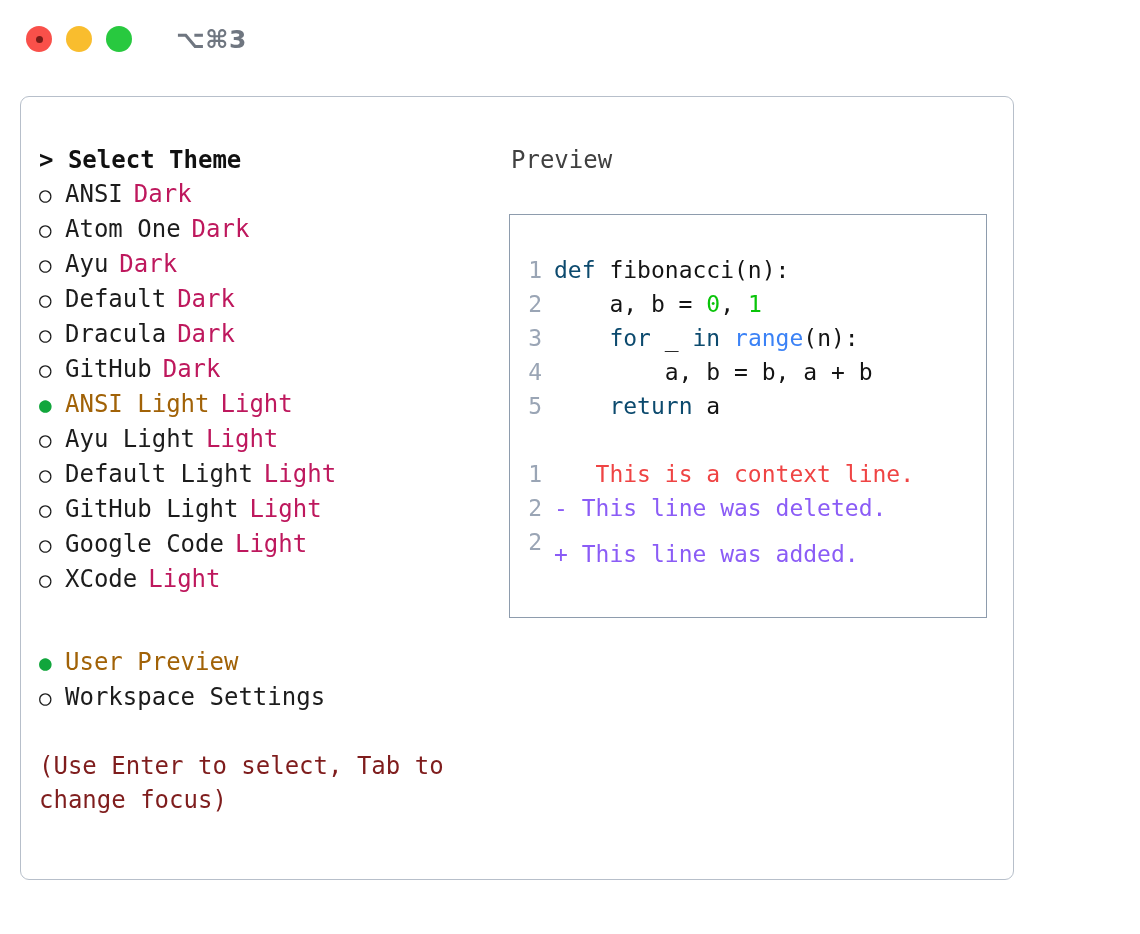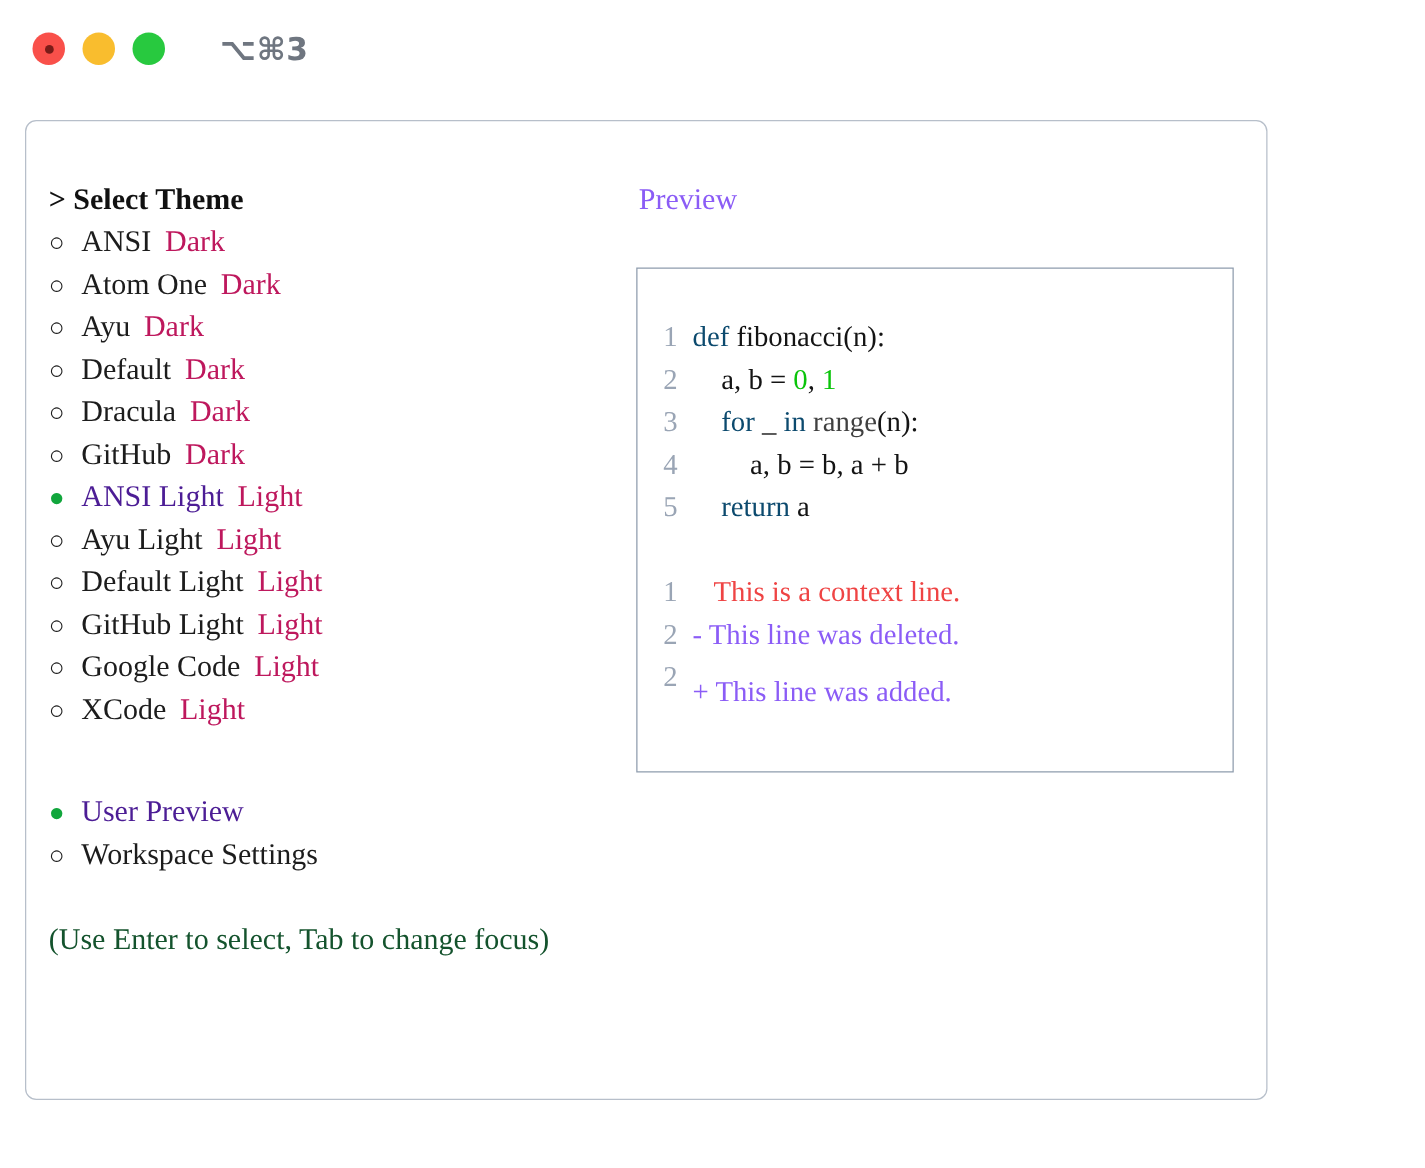--- a/index.html
+++ b/index.html
@@ -67,21 +67,20 @@
     height: 784px;
     border: 1.5px solid #b7bfca;
     border-radius: 9px;
     box-sizing: border-box;
     background: #ffffff;
   }
 
   .columns {
     display: flex;
     padding: 46px 0 0 18px;
-    font-family: Liberation Serif, serif;
   }
   .col-left  { width: 470px; }
   .col-right { width: 500px; }
 
   
   .heading {
     font-size: 24px;
     font-weight: bold;
     color: #111111;
     line-height: 34px;
@@ -96,50 +95,50 @@
     color: #1c1c1c;
     white-space: pre;
   }
   .marker {
     width: 26px;
     flex: 0 0 26px;
     font-size: 21px;
     color: #1c1c1c;
   }
   .opt.selected .marker { color: #11a63c; }
-  .opt.selected .opt-name { color: #4c1d95; }
+  .opt.selected .opt-name { color: #a16207; }
   .opt-name { color: #1c1c1c; }
   .opt-cat {
     color: #be185d;
     margin-left: 11px;
   }
 
   .section-label {
     font-size: 24px;
     line-height: 34px;
     color: #1c1c1c;
     padding-left: 26px;
     white-space: pre;
   }
   .spacer-lg { height: 48px; }
   .spacer-md { height: 34px; }
 
   .hint {
     font-size: 24px;
     line-height: 34px;
-    color: #14532d;
+    color: #7f1d1d;
     width: 410px;
     white-space: pre-wrap;
   }
 
   
   .preview-label {
     font-size: 24px;
     line-height: 34px;
-    color: #8b5cf6;
+    color: #404040;
     padding-left: 2px;
     white-space: pre;
   }
   .preview-box {
     margin-top: 37px;
     width: 478px;
     height: 404px;
     border: 1.5px solid #8e9cad;
     box-sizing: border-box;
     background: #ffffff;
@@ -158,21 +157,21 @@
     text-align: right;
     color: #9aa5b5;
     padding-right: 12px;
     box-sizing: border-box;
   }
   .code-text { color: #141414; }
   .blank-line { height: 34px; }
 
   .tok-kw  { color: #0c4a6e; }
   .tok-num { color: #0ac40a; }
-  .tok-fn  { color: #404040; }
+  .tok-fn  { color: #3b82f6; }
   .tok-pl  { color: #141414; }
 
   .diff-ctx { color: #ef4444; }
   .diff-del { color: #8b5cf6; }
   .diff-add { color: #8b5cf6; margin-top: 12px; }
 </style>
 </head>
 <body>
 
 <div class="titlebar">

